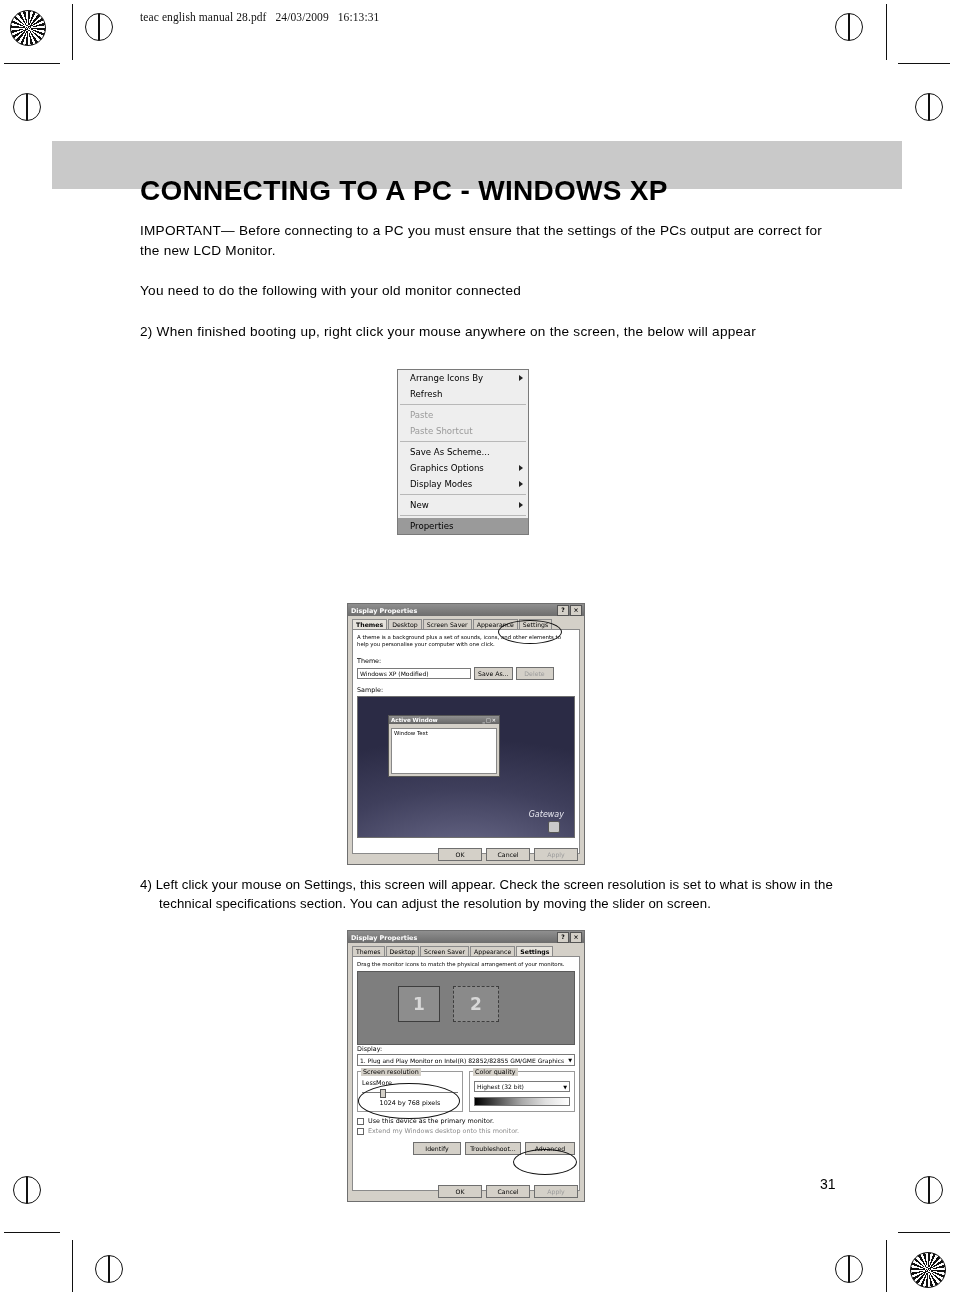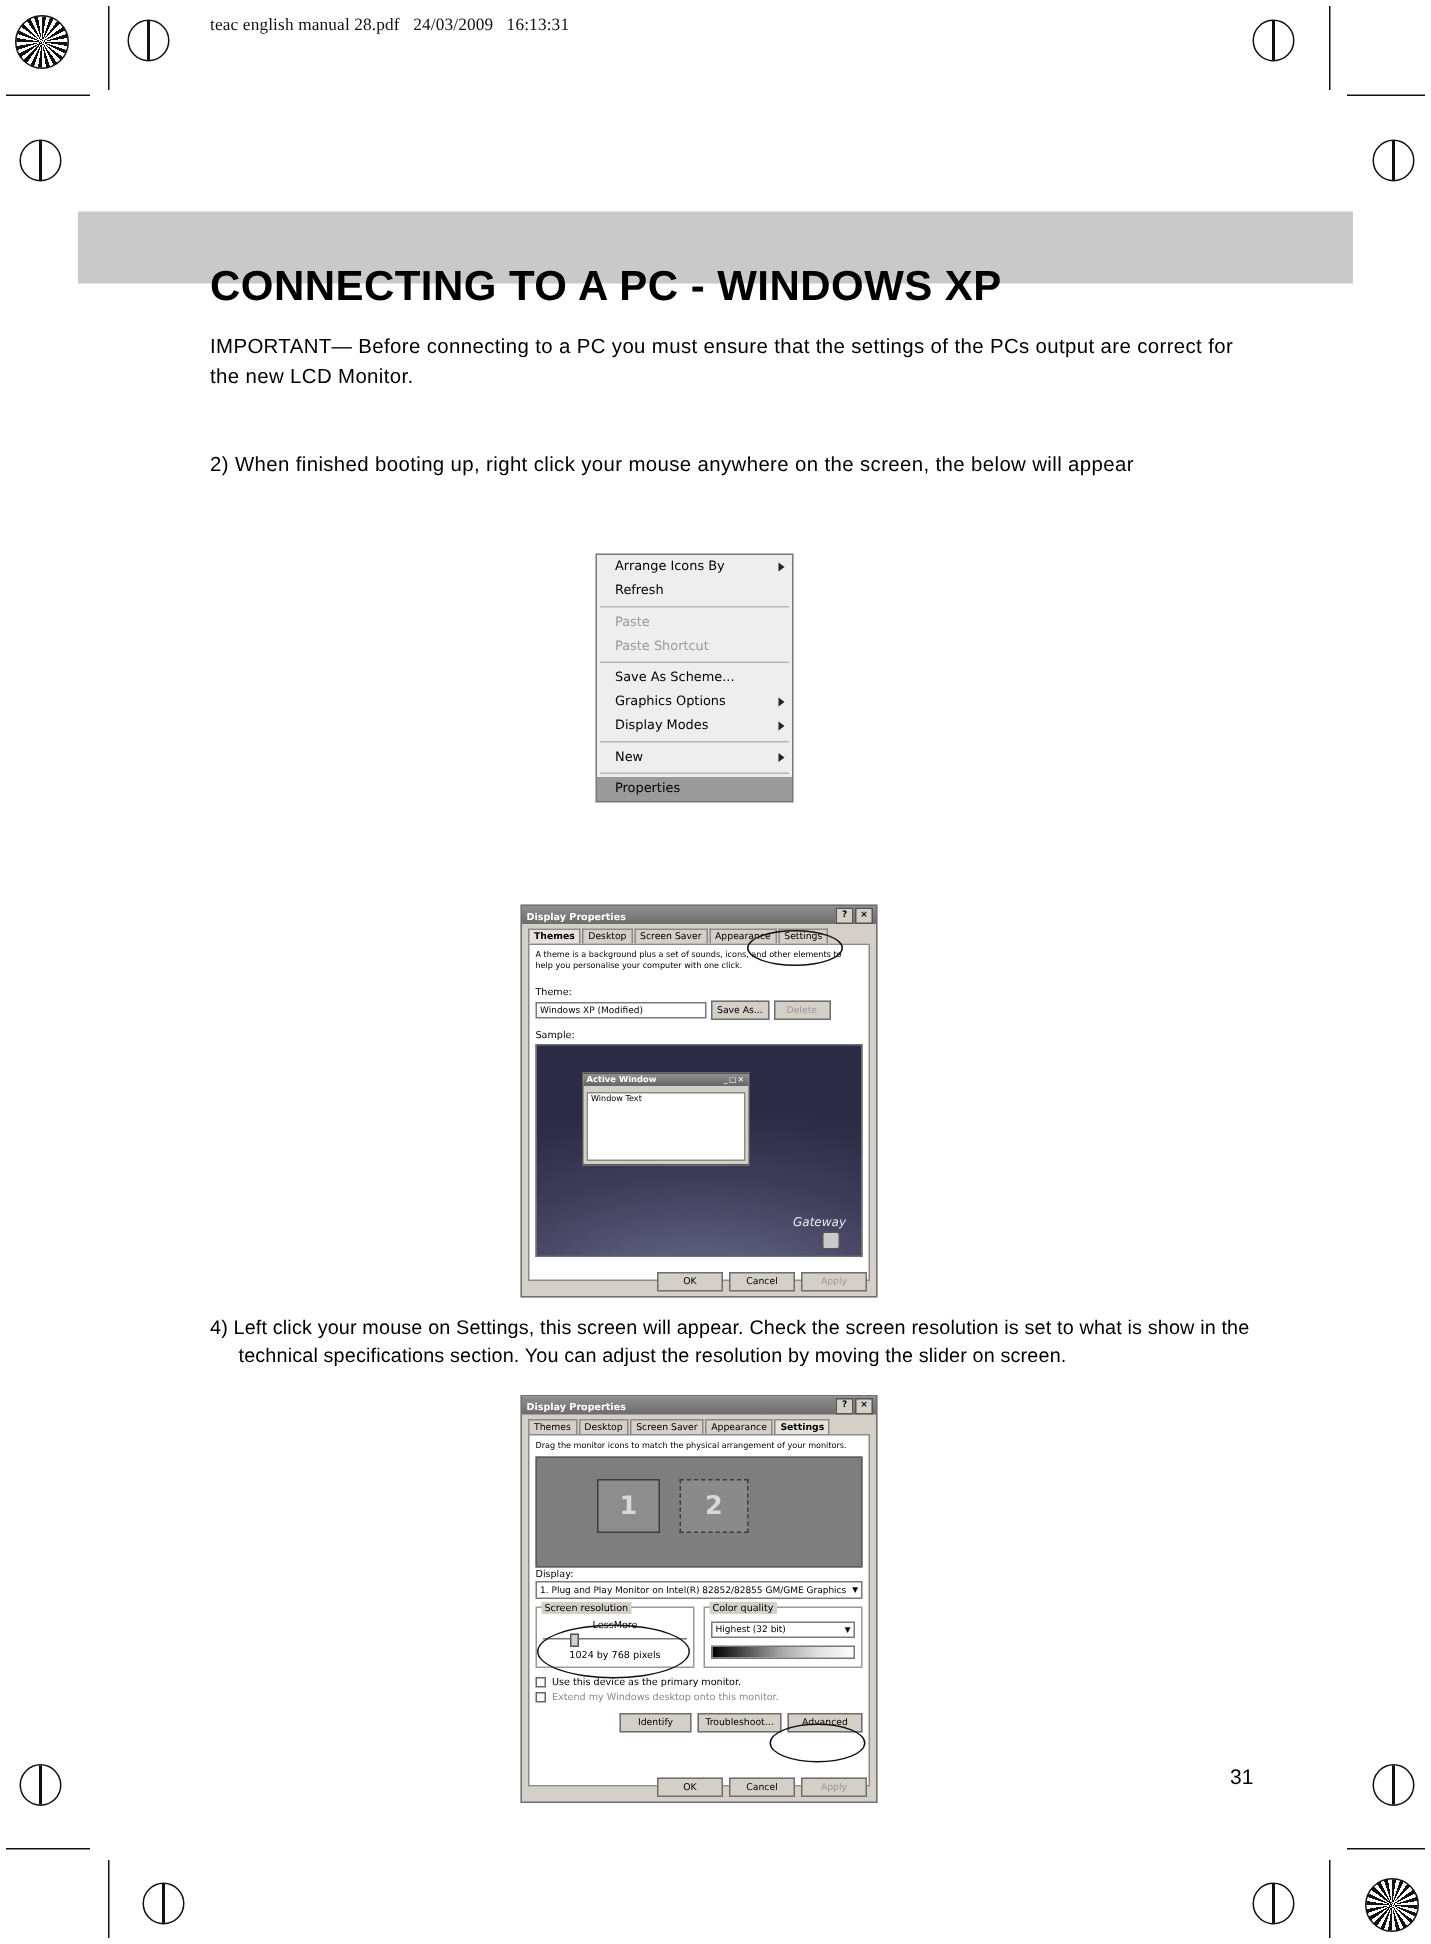--- a/index.html
+++ b/index.html
@@ -121,20 +121,21 @@
   <div class="crop-v" style="left:886px;top:1240px;height:52px;"></div>
 
   <div class="slug">teac english manual 28.pdf   24/03/2009   16:13:31</div>
 
   <div class="title-band"></div>
   <div class="title-text">CONNECTING TO A PC - WINDOWS XP</div>
 
   <div class="body">
     <p>IMPORTANT— Before connecting to a PC you must ensure that the settings of the PCs output are correct for the new LCD Monitor.</p>
     <div class="gap"></div>
+    <p>You need to do the following with your old monitor connected</p>
     <div class="gap"></div>
     <p class="indent">2) When finished booting up, right click your mouse anywhere on the screen, the below will appear</p>
   </div>
 
   <div class="ctxmenu">
     <div class="row">
       <span>Arrange Icons By</span>
       <span class="arrow"></span>
     </div>
     <div class="row">
@@ -250,21 +251,21 @@
       <div style="margin-top:0;">Display:</div>
       <div class="fld" style="margin-top:1px;height:10px;">
         <span style="white-space:nowrap;overflow:hidden;">1. Plug and Play Monitor on Intel(R) 82852/82855 GM/GME Graphics</span>
         <span style="flex:1"></span>
         <span style="font-size:5px;">▼</span>
       </div>
 
       <div style="display:flex;gap:6px;margin-top:5px;">
         <div style="flex:1;border:1px solid #9a9a9a;padding:3px 4px 4px 4px;position:relative;">
           <div style="position:absolute;top:-4px;left:3px;background:#d4d0c8;padding:0 2px;">Screen resolution</div>
-          <div style="display:flex;justify-content:center;margin-top:4px;">
+          <div style="display:flex;justify-content:flex-start;margin-top:4px;">
             <span>Less</span>
             <span>More</span>
           </div>
           <div class="slider-track" style="margin-top:2px;">
             <div class="ln"></div>
               <div class="kn"></div>
           </div>
           <div style="text-align:center;margin-top:3px;">1024 by 768 pixels</div>
         </div>
         <div style="flex:1;border:1px solid #9a9a9a;padding:3px 4px 4px 4px;position:relative;">

